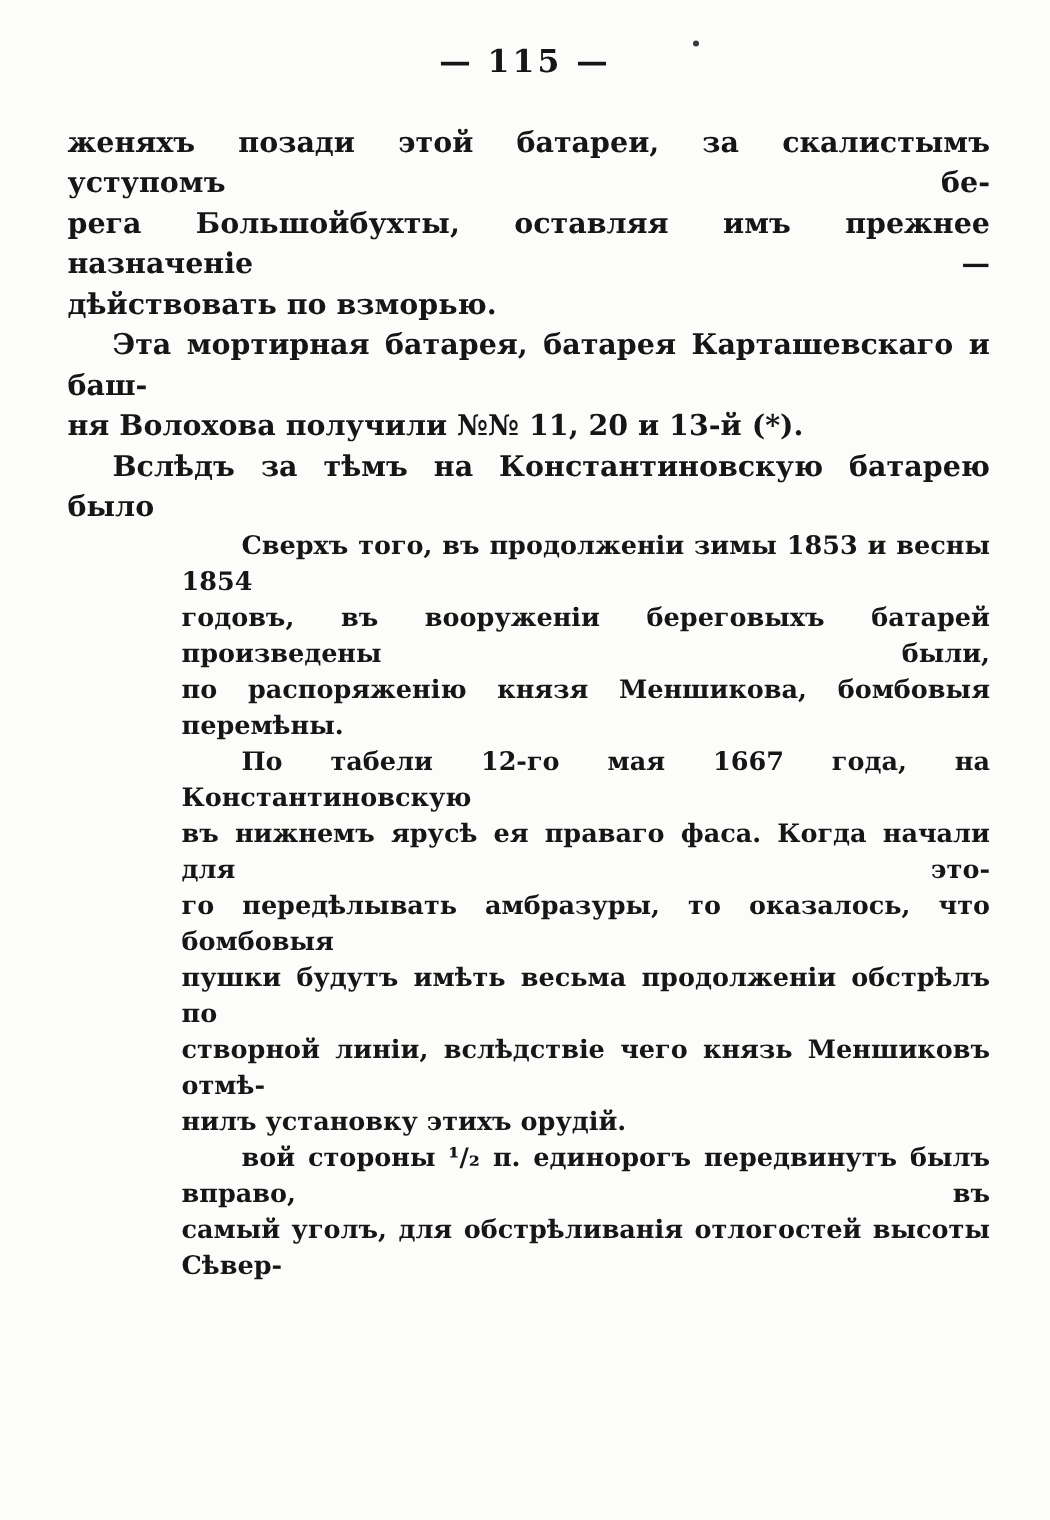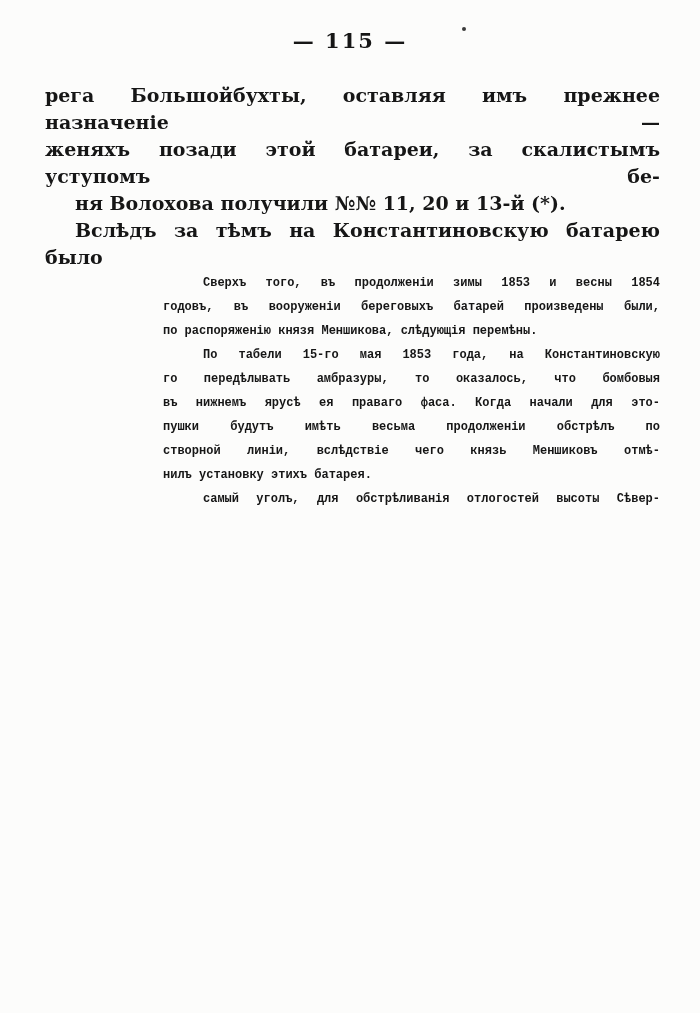--- a/index.html
+++ b/index.html
@@ -34,24 +34,23 @@
     background: #3a3a3a;
   }
   .body {
     margin: 28px 40px 0 45px; 
   }
   .para {
     font-size: 19px;
     line-height: 27px;
   }
   .small {
-    font-size: 12px;
+    font-size: 17px;
     line-height: 24px;
-    margin-left: 118px; 
-    font-family: Liberation Mono, monospace;
+    margin-left: 76px; 
   }
   .ln {
     text-align: justify;
     text-align-last: justify;
   }
   .ln.last {
     text-align-last: left;
   }
   .para.indent .ln:first-child { text-indent: 30px; }
   .small .ln:first-child { text-indent: 40px; }
@@ -61,45 +60,48 @@
 
 <div class="page">
 
   <div class="header">— 115 —</div>
 
   <div class="artifact-dot"></div>
 
   <div class="body">
 
     <div class="para">
+        <div class="ln">женяхъ позади этой батареи, за скалистымъ уступомъ бе-</div>
         <div class="ln">рега Большойбухты, оставляя имъ прежнее назначеніе —</div>
-        <div class="ln">женяхъ позади этой батареи, за скалистымъ уступомъ бе-</div>
+        <div class="ln last">дѣйствовать по взморью.</div>
       </div>
 
     <div class="para indent">
+        <div class="ln">Эта мортирная батарея, батарея Карташевскаго и баш-</div>
         <div class="ln last">ня Волохова получили №№ 11, 20 и 13-й (*).</div>
       </div>
 
     <div class="para indent">
         <div class="ln">Вслѣдъ за тѣмъ на Константиновскую батарею было</div>
       </div>
 
     <div class="small">
         <div class="ln">Сверхъ того, въ продолженіи зимы 1853 и весны 1854</div>
         <div class="ln">годовъ, въ вооруженіи береговыхъ батарей произведены были,</div>
-        <div class="ln last">по распоряженію князя Меншикова, слѣдующія перемѣны.</div>
+        <div class="ln last">по распоряженію князя Меншикова, бомбовыя перемѣны.</div>
       </div>
 
     <div class="small">
-        <div class="ln">По табели 15-го мая 1853 года, на Константиновскую</div>
+        <div class="ln">По табели 12-го мая 1667 года, на Константиновскую</div>
+        <div class="ln">въ нижнемъ ярусѣ ея праваго фаса. Когда начали для это-</div>
         <div class="ln">го передѣлывать амбразуры, то оказалось, что бомбовыя</div>
-        <div class="ln">въ нижнемъ ярусѣ ея праваго фаса. Когда начали для это-</div>
         <div class="ln">пушки будутъ имѣть весьма продолженіи обстрѣлъ по</div>
         <div class="ln">створной линіи, вслѣдствіе чего князь Меншиковъ отмѣ-</div>
-        <div class="ln last">нилъ установку этихъ батарея.</div>
+        <div class="ln last">нилъ установку этихъ орудій.</div>
       </div>
 
     <div class="small">
+        <div class="ln">вой стороны ¹/₂ п. единорогъ передвинутъ былъ вправо, въ</div>
         <div class="ln">самый уголъ, для обстрѣливанія отлогостей высоты Сѣвер-</div>
       </div>
 
   </div>
 </div>
 
 </body></html>

